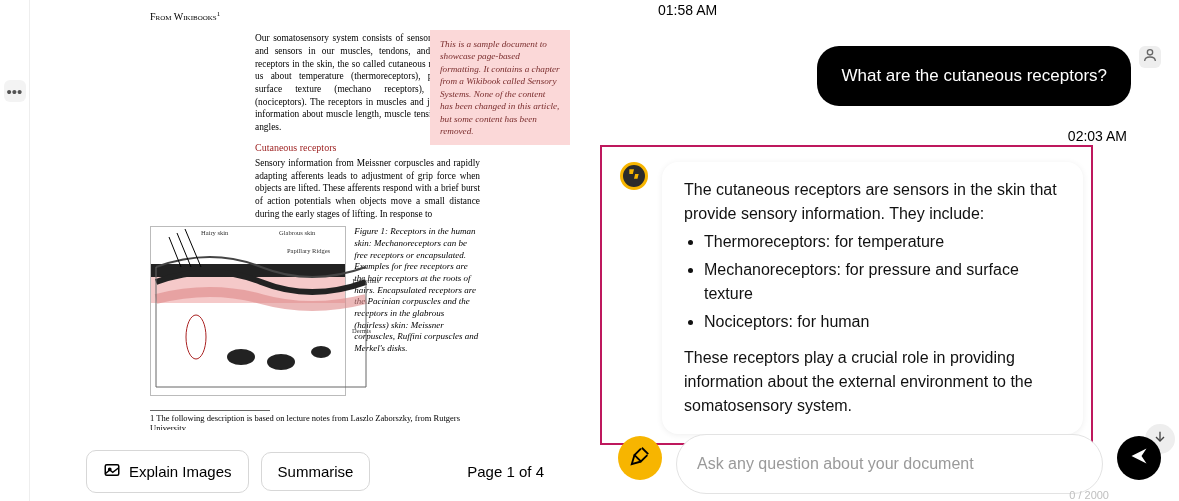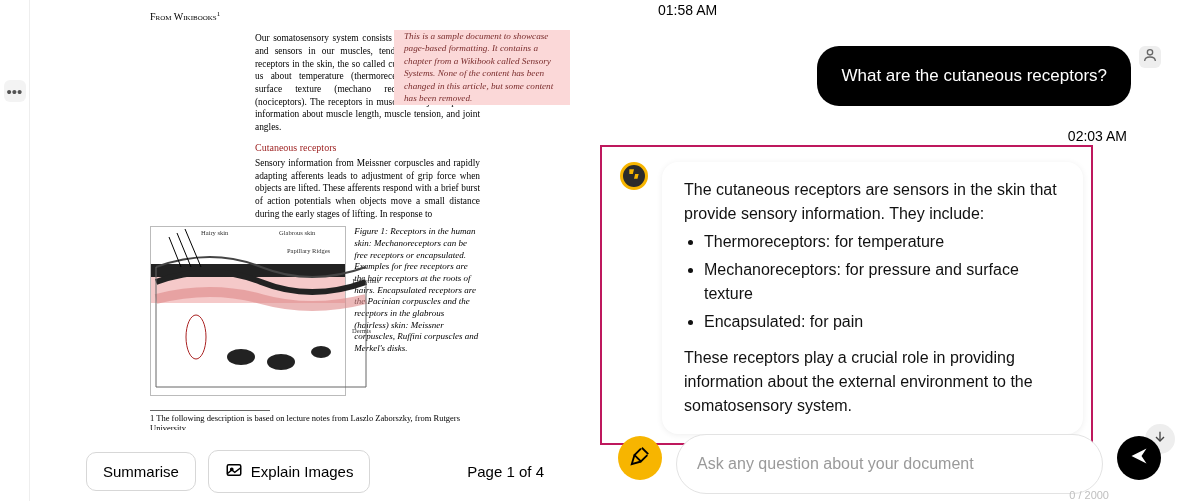--- a/index.html
+++ b/index.html
@@ -28,23 +28,23 @@
     background: #fff; margin: 0 20px; height: 430px; overflow: hidden;
     position: relative; font-family: Georgia, 'Times New Roman', serif;
   }
   .doc-inner { padding: 10px 100px 10px 100px; }
   .doc-title {
     font-variant: small-caps; font-size: 10px; margin-bottom: 10px;
   }
   .doc-title sup { font-size: 7px; }
   .doc-body { font-size: 9.4px; line-height: 1.35; text-align: justify; }
   .callout {
-    position: absolute; right: 10px; top: 30px; width: 176px;
+    position: absolute; right: 10px; top: 30px; width: 140px;
     background: #fbd8d8; font-style: italic; font-size: 9.2px;
-    padding: 0 10px; color: #7a2d2d; line-height: 1.35;
+    padding: 8px 10px; color: #7a2d2d; line-height: 1.35;
   }
   .two-col { display: flex; gap: 10px; justify-content: flex-end; }
   .col-body { width: 225px; }
   .sec-heading { font-size: 10px; color: #9b1c1c; margin: 8px 0 4px; }
   .figure-row { display: flex; gap: 8px; margin-top: 6px; }
   .figure-img {
     width: 218px; height: 170px; border: 1px solid #bbb;
     background: linear-gradient(to bottom, #fff 0%, #fff 22%, #222 22%, #222 30%, #f5c9c9 30%, #f5c9c9 45%, #fff 45%);
     position: relative;
   }
@@ -184,31 +184,31 @@
           <div class="figure-caption">Figure 1:  Receptors in the human skin: Mechanoreceptors can be free receptors or encapsulated. Examples for free receptors are the hair receptors at the roots of hairs. Encapsulated receptors are the Pacinian corpuscles and the receptors in the glabrous (hairless) skin: Meissner corpuscles, Ruffini corpuscles and Merkel's disks.</div>
         </div>
 
         <hr class="footnote-rule">
         <div class="footnote">1 The following description is based on lecture notes from Laszlo Zaborszky, from Rutgers University.</div>
       </div>
     </div>
 
     <div class="doc-toolbar">
       <button class="pill-btn">
-        <span>Summarise</span>
-      </button>
-      <button class="pill-btn">
         <span>
           <svg width="18" height="18" viewBox="0 0 24 24" fill="none" stroke="#000" stroke-width="2">
             <rect x="3" y="5" width="18" height="14" rx="2"></rect>
               <circle cx="9" cy="11" r="1.5" fill="#000"></circle>
               <path d="M3 17 L9 12 L13 15 L21 9"></path>
           </svg>
         </span>
         <span>Explain Images</span>
+      </button>
+      <button class="pill-btn">
+        <span>Summarise</span>
       </button>
       <div class="page-ind">Page 1 of 4</div>
     </div>
   </div>
 
   <div class="chat-pane">
     <div class="ts ts-1">01:58 AM</div>
 
     <div class="user-row">
       <div class="user-bubble">What are the cutaneous receptors?</div>
@@ -231,21 +231,21 @@
             <svg viewBox="0 0 24 24">
                 <path d="M4 4h8l-2 8H4z M14 12h6l-2 8h-6z"></path>
               </svg>
           </span>
         </div>
         <div class="assistant-bubble">
           <div>The cutaneous receptors are sensors in the skin that provide sensory information. They include:</div>
           <ul>
             <li>Thermoreceptors: for temperature</li>
             <li>Mechanoreceptors: for pressure and surface texture</li>
-            <li>Encapsulated: for pain</li>
+            <li>Nociceptors: for human</li>
           </ul>
           <div>These receptors play a crucial role in providing information about the external environment to the somatosensory system.</div>
         </div>
       </div>
     </div>
 
     <div class="scroll-fab">
       <span>
         <svg width="16" height="16" viewBox="0 0 24 24" fill="none" stroke="#444" stroke-width="2">
             <path d="M12 4v14"></path>

